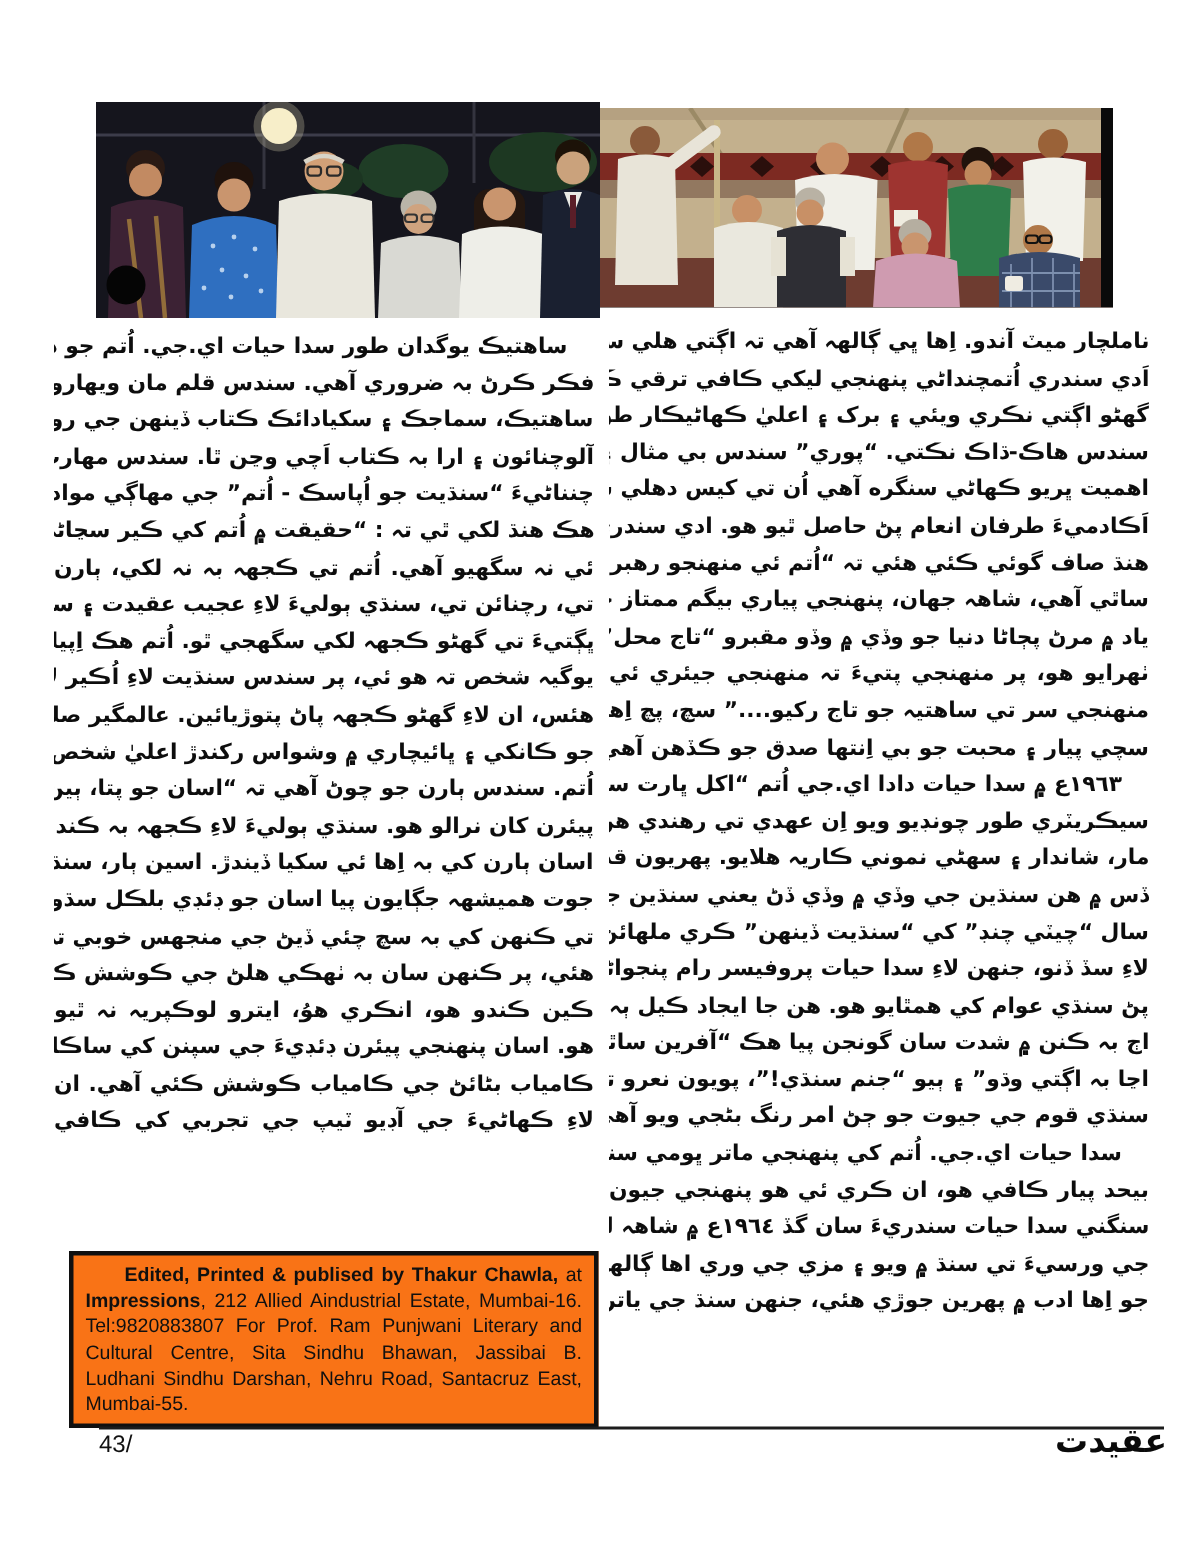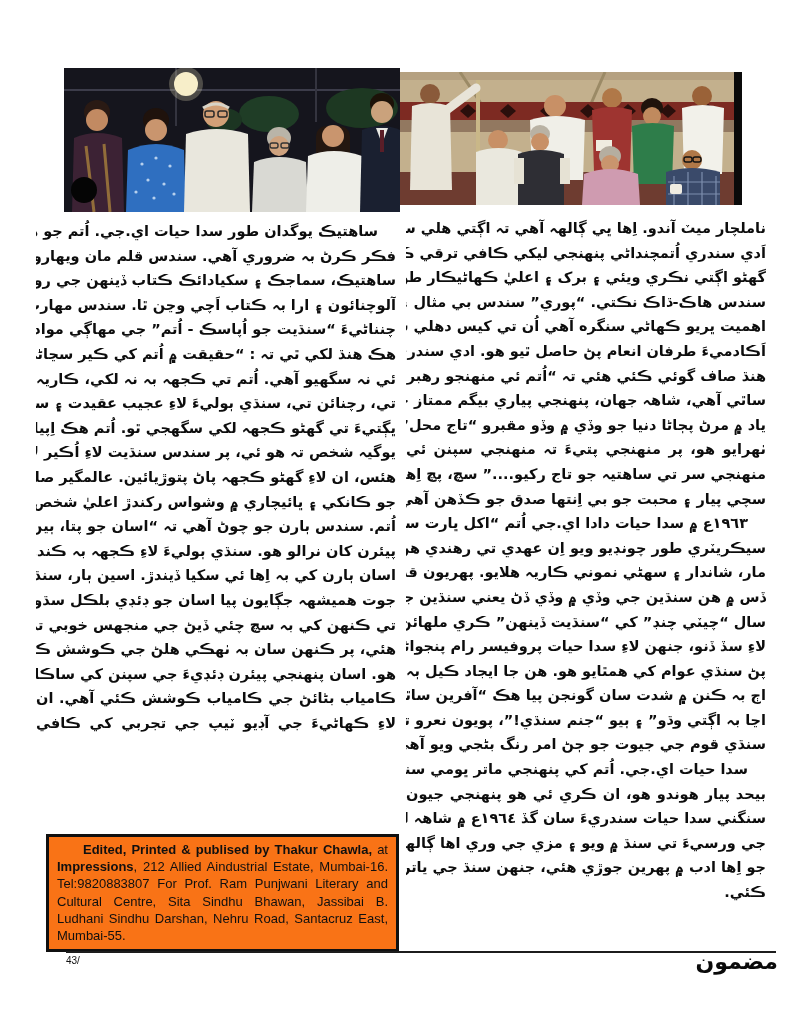--- a/index.html
+++ b/index.html
@@ -39,21 +39,21 @@
     box-sizing:border-box;border:3px solid #101010;
     padding:4px 8px 5px 8px;background:#f97316;
     font-family:"Liberation Sans",sans-serif;
     font-size:13px;line-height:17.2px;color:#101010;
     text-align:justify;text-indent:26px;
   }
   #imprint-box b{font-weight:700;}
 
   
   #footer-rule{position:absolute;left:66px;top:951px;width:710px;height:2px;background:#1c1c1c;}
-  #page-number{position:absolute;left:66px;top:955px;font-family:"Liberation Sans",sans-serif;font-size:10px;font-weight:500;color:#111;}
+  #page-number{position:absolute;left:66px;top:955px;font-family:"Liberation Sans",sans-serif;font-size:16px;font-weight:500;color:#111;}
   #magazine-title{position:absolute;right:22px;top:949px;font-size:22px;font-weight:700;direction:rtl;color:#0a0a0a;}
 </style>
 </head>
 <body>
 
 <div class="page">
 
   <figure class="photo" id="photo-left" style="margin:0">
     <svg viewBox="0 0 336 144" preserveAspectRatio="none">
       <rect width="336" height="144" fill="#15151d"></rect>
@@ -185,66 +185,66 @@
   <div class="col" id="col-right">
       <div class="line">ناملچار ميٽ آندو. اِها ڀي ڳالهہ آهي تہ اڳتي هلي سدا حيات</div>
       <div class="line">اَدي سندري اُتمچنداڻي پنهنجي ليکي ڪافي ترقي ڪري</div>
       <div class="line">گهڻو اڳتي نڪري ويئي ۽ برک ۽ اعليٰ ڪهاڻيڪار طور</div>
       <div class="line">سندس هاڪ-ڌاڪ نڪتي. “پوري” سندس بي مثال ۽</div>
       <div class="line">اهميت ڀريو ڪهاڻي سنگره آهي اُن تي کيس دهلي ساهت</div>
       <div class="line">اَڪادميءَ طرفان انعام پڻ حاصل ٿيو هو. ادي سندريءَ هڪ</div>
       <div class="line">هنڌ صاف گوئي ڪئي هئي تہ “اُتم ئي منهنجو رهبر ۽</div>
       <div class="line">ساٿي آهي، شاهہ جهان، پنهنجي پياري بيگم ممتاز جي</div>
       <div class="line">ياد ۾ مرڻ پڄاڻا دنيا جو وڏي ۾ وڏو مقبرو “تاج محل”</div>
-      <div class="line">ٺهرايو هو، پر منهنجي پتيءَ تہ منهنجي سپنن ئي</div>
+      <div class="line">ٺهرايو هو، پر منهنجي پتيءَ تہ منهنجي جيئري ئي</div>
       <div class="line">منهنجي سر تي ساهتيہ جو تاج رکيو....” سچ، پچ اِهو</div>
       <div class="line">سچي پيار ۽ محبت جو بي اِنتها صدق جو ڪڏهن آهي.</div>
       <div class="line p-start">١٩٦٣ع ۾ سدا حيات دادا اي.جي اُتم “اکل ڀارت سنڌي</div>
       <div class="line">سيڪريٽري طور چونڊيو ويو اِن عهدي تي رهندي هن يادگار</div>
       <div class="line">مار، شاندار ۽ سهڻي نموني ڪاريہ هلايو. پهريون قدم اِن</div>
       <div class="line">ڏس ۾ هن سنڌين جي وڏي ۾ وڏي ڏڻ يعني سنڌين جي نئين</div>
       <div class="line">سال “چيٽي چنڊ” کي “سنڌيت ڏينهن” ڪري ملهائڻ جي</div>
       <div class="line">لاءِ سڏ ڏنو، جنهن لاءِ سدا حيات پروفيسر رام پنجواڻي</div>
       <div class="line">پڻ سنڌي عوام کي همٿايو هو. هن جا ايجاد ڪيل ٻہ نعرا</div>
       <div class="line">اڄ بہ ڪنن ۾ شدت سان گونجن پيا هڪ “آفرين ساٿيو</div>
       <div class="line">اڃا بہ اڳتي وڌو” ۽ ٻيو “جنم سنڌي!”، پويون نعرو تہ</div>
       <div class="line">سنڌي قوم جي جيوت جو ڄڻ امر رنگ بڻجي ويو آهي.</div>
       <div class="line p-start">سدا حيات اي.جي. اُتم کي پنهنجي ماتر ڀومي سنڌ لاءِ</div>
-      <div class="line">بيحد پيار هوندو هو، ان ڪري ئي هو پنهنجي جيون</div>
+      <div class="line">بيحد پيار ڪافي هو، ان ڪري ئي هو پنهنجي جيون</div>
       <div class="line">سنگني سدا حيات سندريءَ سان گڏ ١٩٦٤ع ۾ شاهہ لطيف</div>
       <div class="line">جي ورسيءَ تي سنڌ ۾ ويو ۽ مزي جي وري اها ڳالهہ آهي</div>
       <div class="line">جو اِها ادب ۾ پهرين جوڙي هئي، جنهن سنڌ جي ياترا</div>
-      <div class="line p-end">ڪئي.</div>
     </div>
 
   <div class="col" id="col-left">
       <div class="line p-start">ساهتيڪ يوگدان طور سدا حيات اي.جي. اُتم جو ذڪر،</div>
       <div class="line">فڪر ڪرڻ بہ ضروري آهي. سندس قلم مان ويهارو کن</div>
       <div class="line">ساهتيڪ، سماجڪ ۽ سکيادائڪ ڪتاب ڏينهن جي روشني</div>
       <div class="line">آلوچنائون ۽ ارا بہ ڪتاب اَچي وڃن ٿا. سندس مهارت کي</div>
       <div class="line">چنناڻيءَ “سنڌيت جو اُپاسڪ - اُتم” جي مهاڳي مواد ۾</div>
       <div class="line">هڪ هنڌ لکي ٿي تہ : “حقيقت ۾ اُتم کي ڪير سڃاڻي</div>
-      <div class="line">ئي نہ سگهيو آهي. اُتم تي ڪجهہ بہ نہ لکي، ڪاريہ</div>
+      <div class="line">ئي نہ سگهيو آهي. اُتم تي ڪجهہ بہ نہ لکي، ٻارن</div>
       <div class="line">تي، رچنائن تي، سنڌي ٻوليءَ لاءِ عجيب عقيدت ۽ ساهت -</div>
       <div class="line">ڀڳتيءَ تي گهڻو ڪجهہ لکي سگهجي ٿو. اُتم هڪ اِپيلس</div>
       <div class="line">يوگيہ شخص تہ هو ئي، پر سندس سنڌيت لاءِ اُڪير لاثاني</div>
       <div class="line">هئس، ان لاءِ گهڻو ڪجهہ پاڻ پتوڙيائين. عالمگير صلح</div>
       <div class="line">جو ڪانکي ۽ ڀائيچاري ۾ وشواس رکندڙ اعليٰ شخص هو</div>
       <div class="line">اُتم. سندس ٻارن جو چوڻ آهي تہ “اسان جو پتا، ٻين جي</div>
       <div class="line">پيئرن کان نرالو هو. سنڌي ٻوليءَ لاءِ ڪجهہ بہ ڪندڙ ۽</div>
       <div class="line">اسان ٻارن کي بہ اِها ئي سکيا ڏيندڙ. اسين ٻار، سنڌيت جي</div>
       <div class="line">جوت هميشهہ جڳايون پيا اسان جو ڊئڊي بلڪل سڌو، منهن</div>
       <div class="line">تي ڪنهن کي بہ سچ چئي ڏيڻ جي منجهس خوبي تہ</div>
       <div class="line">هئي، پر ڪنهن سان بہ ٺهڪي هلڻ جي ڪوشش ڪڏهن</div>
+      <div class="line">ڪين ڪندو هو، انڪري هوُ، ايترو لوڪپريہ نہ ٿيو</div>
       <div class="line">هو. اسان پنهنجي پيئرن ڊئڊيءَ جي سپنن کي ساڪار ڪرڻ</div>
       <div class="line">ڪامياب بڻائڻ جي ڪامياب ڪوشش ڪئي آهي. ان</div>
       <div class="line">لاءِ ڪهاڻيءَ جي آڊيو ٽيپ جي تجربي کي ڪافي</div>
     </div>
 
   <div id="imprint-box">
     <b>Edited, Printed &amp; publised by Thakur Chawla,</b><span> at </span><b>Impressions</b><span>, 212 Allied Aindustrial Estate, Mumbai-16. Tel:9820883807 For Prof. Ram Punjwani Literary and Cultural Centre, Sita Sindhu Bhawan, Jassibai B. Ludhani Sindhu Darshan, Nehru Road, Santacruz East, Mumbai-55.</span>
   </div>
 
   <div id="footer-rule"></div>
   <div id="page-number">43/</div>
-  <div id="magazine-title">مضمون</div>
+  <div id="magazine-title">عقيدت</div>
 
 </div>
 
 </body></html>

